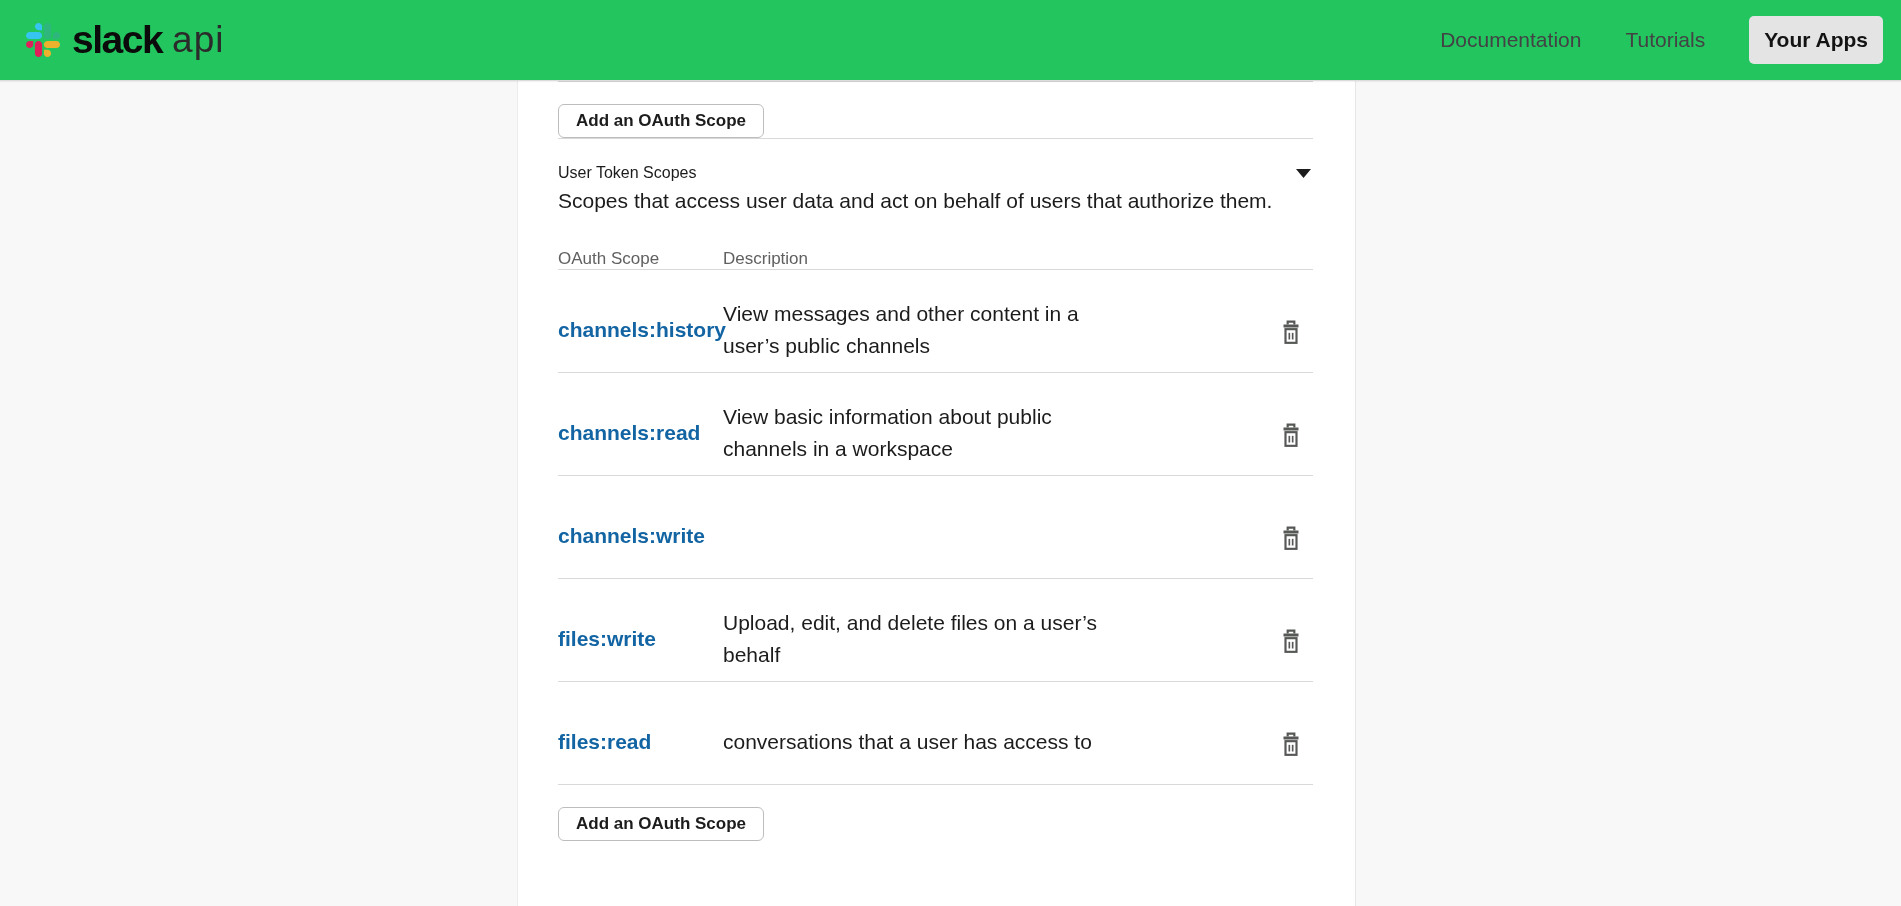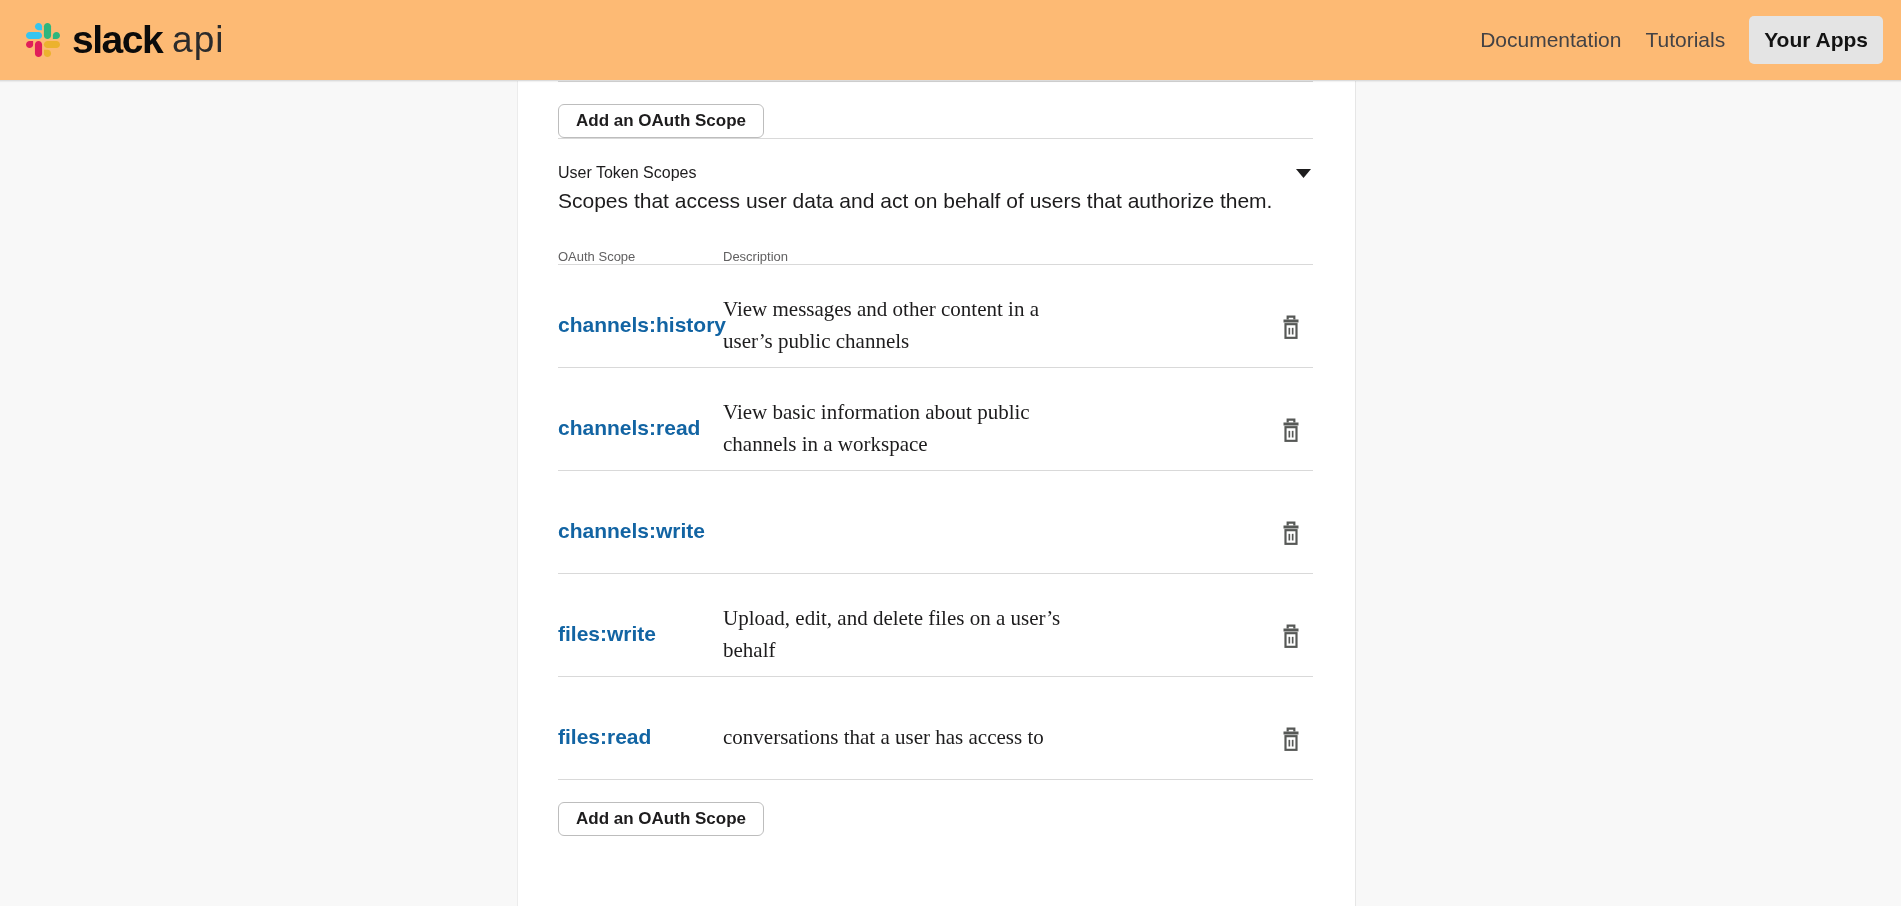--- a/index.html
+++ b/index.html
@@ -5,42 +5,42 @@
   * { box-sizing: border-box; }
   html,body { margin:0; padding:0; }
   body {
     width:1901px; height:906px; overflow:hidden;
     font-family:"Liberation Sans", sans-serif;
     color:#1d1c1d; background:#ffffff;
   }
 
   
   .header {
-    position:relative; height:81px; background:#fdba74;
+    position:relative; height:81px; background:#22c55e;
     border-bottom:1px solid #dcdcdc;
     box-shadow:0 1px 1px rgba(0,0,0,0.05);
     z-index:2;
   }
   .logo { position:absolute; left:26px; top:50%; transform:translateY(-50%);
           display:flex; align-items:center; cursor:pointer; }
   .logo svg { display:block; }
   .logo-word { margin-left:12px; font-size:39px; font-weight:800; letter-spacing:-1.5px; color:#0b0b0b; }
   .logo-api  { margin-left:10px; font-size:37px; font-weight:400; letter-spacing:1px; color:#2b2b2b; }
 
   .searchbox { position:absolute; left:963px; top:17px; width:495px; height:45px; }
   .searchbox input {
     width:100%; height:100%; border:1px solid #7b7b7b; border-radius:5px;
     padding:0 14px 0 46px; font-size:20px; font-family:inherit; color:#1d1c1d;
     outline:none; background:#fff;
   }
   .searchbox input::placeholder { color:#6f6f6f; }
   .search-icon { position:absolute; left:14px; top:12px; }
 
   .nav { position:absolute; right:18px; top:50%; transform:translateY(-50%);
-         display:flex; align-items:center; gap:24px; }
+         display:flex; align-items:center; gap:44px; }
   .nav-link { font-size:21px; color:#434245; cursor:pointer; }
   .nav-active {
     font-size:21px; font-weight:700; color:#131313; cursor:pointer;
     background:#e4e4e4; border-radius:5px; padding:12px 15px;
   }
 
   
   .page { display:flex; height:825px; }
   .panel-left  { width:518px; background:#f8f8f8; border-right:1px solid #ececec; }
   .content     { width:837px; background:#fff; padding-left:40px; }
@@ -56,30 +56,30 @@
     font-family:inherit; font-size:17px; font-weight:700; color:#1d1c1d;
     background:#fff; border:1px solid #bdbdbd; border-radius:6px; cursor:pointer;
     display:inline-flex; align-items:center;
   }
 
   .section-head { margin-top:25px; display:flex; align-items:center; justify-content:space-between; }
   .section-title { font-size:16px; font-weight:400; color:#1d1c1d; }
   .collapse-btn { background:none; border:0; padding:2px; cursor:pointer; line-height:0; }
   .section-sub { margin-top:7px; font-size:21px; color:#1d1c1d; }
 
-  .thead { margin-top:36px; display:flex; font-size:13px; color:#616061; }
+  .thead { margin-top:36px; display:flex; font-size:17px; color:#616061; }
   .thead .col-scope { width:165px; }
   .thead-rule { margin-top:13px; }
 
   .trow { height:103px; padding-top:17px; border-bottom:1px solid #d9d9d9;
           display:flex; align-items:center; }
   .scope-link { width:165px; flex:0 0 165px; font-size:21px; font-weight:700;
                 color:#1264a3; text-decoration:none; }
   .desc { width:455px; font-size:21px; line-height:32px; color:#1d1c1d; }
-  .desc div { white-space:nowrap;font-family:Liberation Serif, serif; }
+  .desc div { white-space:nowrap; }
   .trash-btn { margin-left:auto; margin-right:12px; margin-top:4px;
                background:none; border:0; padding:0; cursor:pointer; line-height:0; }
 </style>
 </head>
 <body>
 
 <div class="header">
 
   <div class="logo">
     <span>

